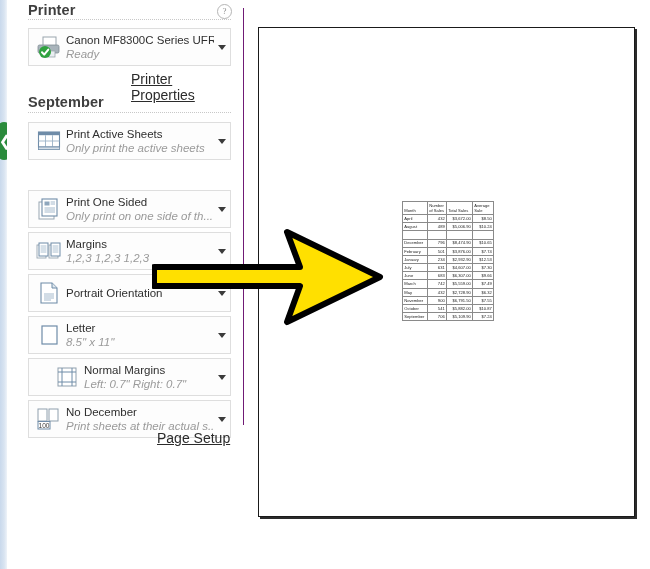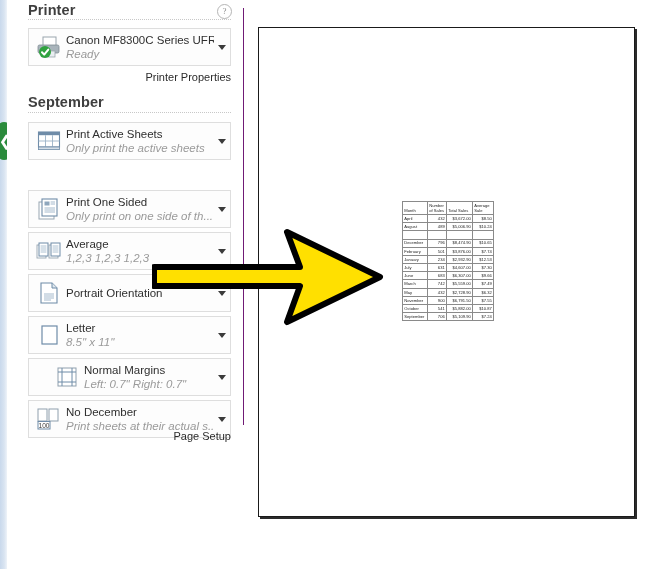--- a/index.html
+++ b/index.html
@@ -123,24 +123,25 @@
   .caret-tri {
     width: 0; height: 0;
     border-left: 4.5px solid transparent;
     border-right: 4.5px solid transparent;
     border-top: 5px solid #3b3b3b;
     margin: 0 auto;
   }
 
   .link {
     position: absolute;
-    font-size: 11px;
+    font-size: 14px;
     color: #2b2b2b;
+    text-decoration: underline;
     cursor: pointer;
-    text-align: right;
+    text-align: left;
   }
 
   
   #pages-row {
     position: absolute;
     left: 21px; top: 155px;
     width: 203px; height: 22px;
     display: flex;
     align-items: center;
   }
@@ -347,21 +348,21 @@
           <rect x="14" y="6" width="9" height="13" fill="#fff" stroke="#98a6b2" stroke-width="0.9"></rect>
           <rect x="16" y="4" width="9" height="13" fill="#fff" stroke="#6f8ca8" stroke-width="1"></rect>
           <line x1="17.6" y1="7" x2="23.4" y2="7" stroke="#9bb2c7" stroke-width="0.8"></line>
           <line x1="17.6" y1="9" x2="23.4" y2="9" stroke="#9bb2c7" stroke-width="0.8"></line>
           <line x1="17.6" y1="11" x2="23.4" y2="11" stroke="#9bb2c7" stroke-width="0.8"></line>
           <line x1="17.6" y1="13" x2="23.4" y2="13" stroke="#9bb2c7" stroke-width="0.8"></line>
         </g>
       </svg>
     </div>
     <div class="txt">
-      <div class="t1">Average</div>
+      <div class="t1">Margins</div>
       <div class="t2">1,2,3   1,2,3   1,2,3</div>
     </div>
     <div class="caret">
         <div class="caret-tri"></div>
       </div>
   </div>
 
   <div class="combo" style="top:266px; height:38px;">
     <div class="ico">
       <svg class="icon-svg" width="26" height="24" viewBox="0 0 26 24">

